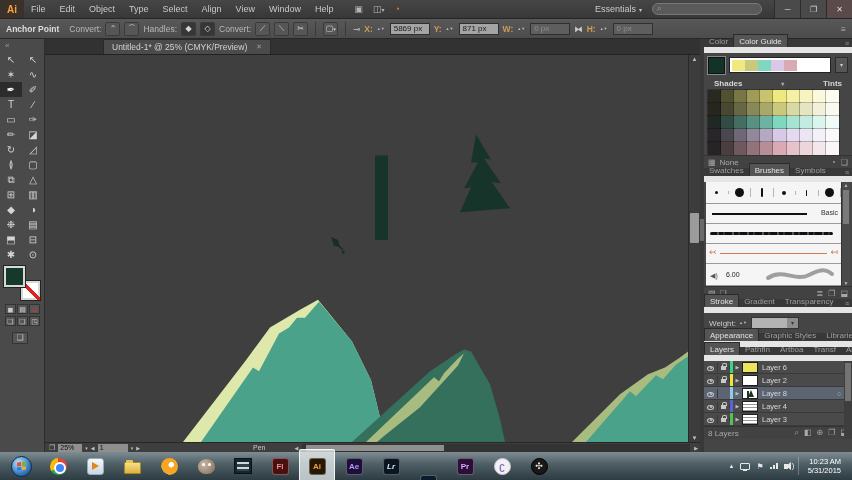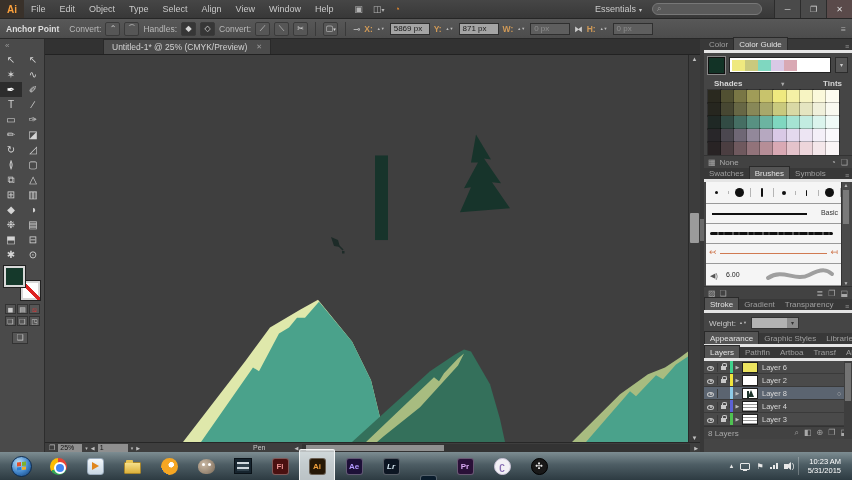--- a/index.html
+++ b/index.html
@@ -65,21 +65,21 @@
   .sb-field{background:#8f8f8f;color:#111;height:8px;line-height:8px;padding:0 2px;min-width:24px}
   .sb-dd{font-size:5px}
   .sb-tool{margin-left:110px;color:#c9c9c9}
   .sb-track{flex:1;height:8px;background:#333;position:relative;margin:0 1px}
   .sb-thumb{position:absolute;left:4px;top:1px;width:138px;height:6px;background:#8f8f8f}
   .sb-arr{font-size:5px;color:#c0c0c0}
 
   
   .dock{width:152px;flex:none;background:#454545;border-left:4px solid #383838;display:flex;flex-direction:column;font-size:8px;color:#c9c9c9;position:relative}
   .dock::before{content:"";position:absolute;left:-4px;top:180px;width:4px;height:22px;background:#6a6a6a}
-  .ptabs{height:14px;display:flex;background:#383838;border-bottom:3px solid #e5e5e5;align-items:flex-end;flex:none}
+  .ptabs{height:14px;display:flex;background:#383838;border-bottom:6px solid #e5e5e5;align-items:flex-end;flex:none}
   .ptab{padding:2px 5px 1px;color:#9f9f9f;white-space:nowrap}
   .ptab.on{background:#545454;color:#e2e2e2;border:1px solid #2a2a2a;border-bottom:none}
   .pmenu{margin-left:auto;color:#9a9a9a;padding:0 3px;font-size:7px}
   .pfoot{height:13px;display:flex;align-items:center;gap:4px;background:#424242;border-top:1px solid #333;padding:0 4px;color:#a9a9a9;flex:none}
   .pfoot .r{margin-left:auto;display:flex;gap:5px}
 
   .cg-main{height:24px;display:flex;align-items:center;gap:4px;padding:0 4px;flex:none}
   .cg-cur{width:17px;height:17px;border:1px solid #111;outline:1px solid #888}
   .cg-strip{flex:1;height:16px;background:#fff;border:1px solid #222;display:flex;padding:2px}
   .hcell{width:13px;height:11px}

